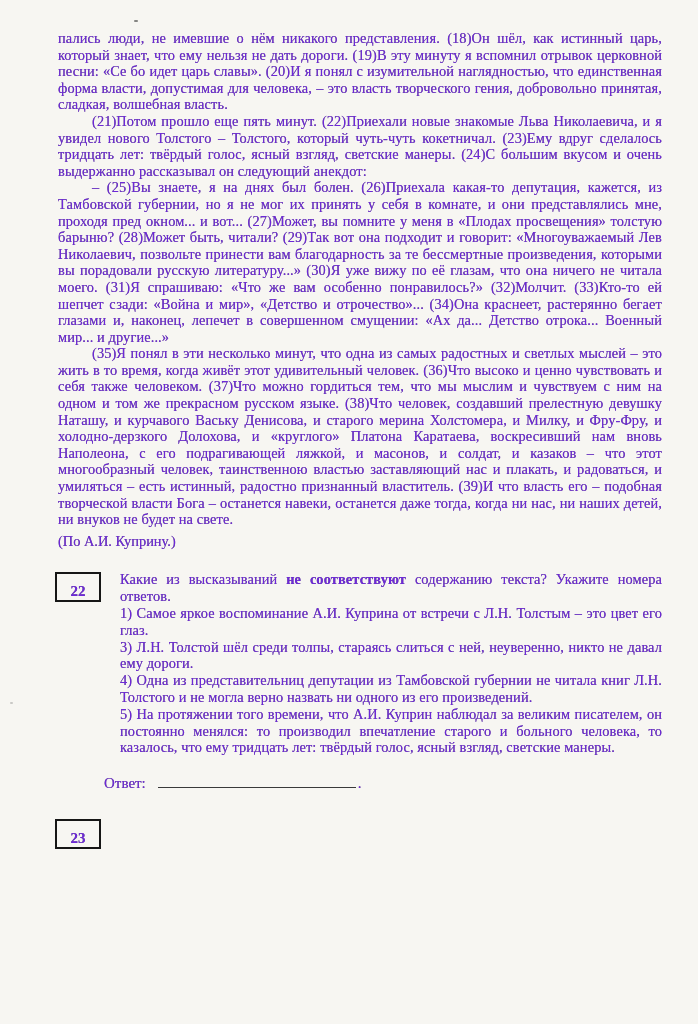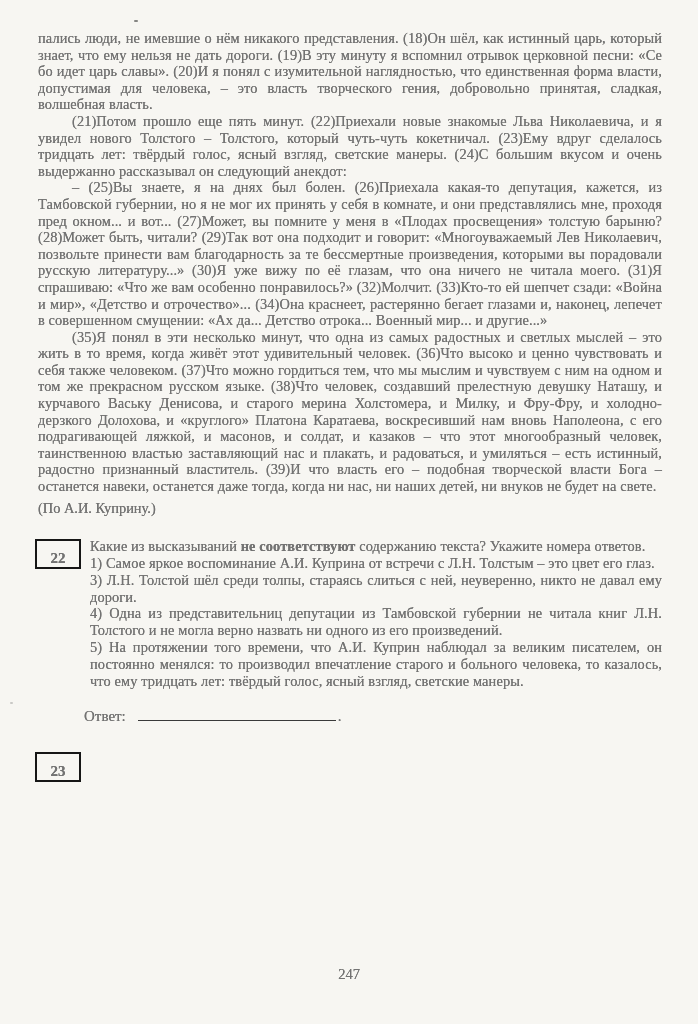--- a/index.html
+++ b/index.html
@@ -11,22 +11,23 @@
     height: 1024px;
     background: #f6f5f1;
     overflow: hidden;
   }
   .page {
     position: relative;
     width: 698px;
     height: 1024px;
     background: #f7f6f2;
     font-family: "Liberation Serif", "DejaVu Serif", serif;
-    color: #737373;
+    color: #6d28d9;
     box-sizing: border-box;
+    padding-left: 20px;
   }
   .content {
     padding: 30px 36px 0 38px;
     box-sizing: border-box;
   }
   .passage p {
     margin: 0;
     font-size: 14.4px;
     line-height: 16.6px;
     text-align: justify;
@@ -58,21 +59,21 @@
     display: flex;
     align-items: flex-end;
     justify-content: center;
     font-weight: bold;
     font-size: 15px;
     background: transparent;
     text-shadow: 0 0 0.35px rgba(25,25,25,0.6);
   }
   .qcontent {
     flex: 1 1 auto;
-    margin-left: 9px;
+    margin-left: 19px;
     min-width: 0;
   }
   .q-prompt, .q-option {
     font-size: 14.4px;
     line-height: 16.8px;
     text-align: justify;
     letter-spacing: 0.1px;
     text-shadow: 0 0 0.35px rgba(25,25,25,0.6);
   }
   .q-prompt .bold { font-weight: bold; }
@@ -149,14 +150,13 @@
     <div class="question q23">
       <div class="qbox">
         <span>23</span>
       </div>
       <div class="qcontent">
       </div>
     </div>
 
   </div>
 
-  <div class="page-number">247</div>
 </div>
 
 </body></html>

